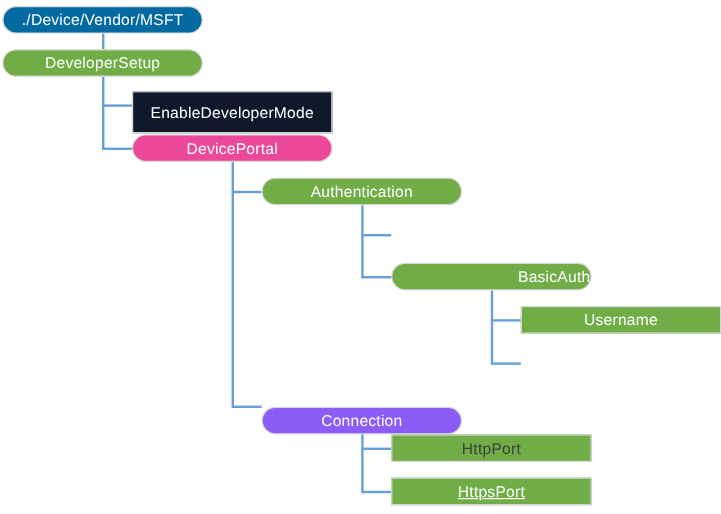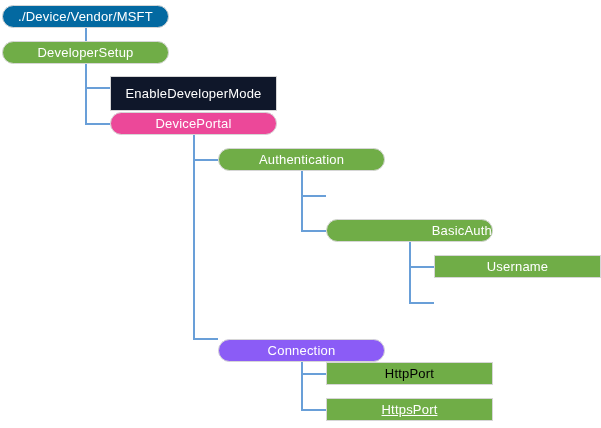--- a/index.html
+++ b/index.html
@@ -67,19 +67,19 @@
     </div>
     <div class="node pill" style="left: 326px; top: 219px; width: 167px; height: 23px; background: rgb(112, 173, 71); border-color: rgb(214, 214, 214); color: rgb(255, 255, 255); justify-content: flex-end;">
       <span>BasicAuth</span>
     </div>
     <div class="node rect" style="left: 434px; top: 255px; width: 167px; height: 23px; background: rgb(112, 173, 71); border-color: rgb(214, 214, 214); color: rgb(255, 255, 255); text-align: right;">
       <span>Username</span>
     </div>
     <div class="node pill" style="left: 218px; top: 327px; width: 167px; height: 23px; background: #8b5cf6; border-color: rgb(214, 214, 214); color: rgb(255, 255, 255); margin-top: 12px;">
       <span>Connection</span>
     </div>
-    <div class="node rect" style="left: 326px; top: 362px; width: 167px; height: 23px; background: rgb(112, 173, 71); border-color: rgb(214, 214, 214); color: #000000;">
+    <div class="node rect" style="left: 326px; top: 362px; width: 167px; height: 23px; background: rgb(112, 173, 71); border-color: rgb(214, 214, 214); color: #404040;">
       <span>HttpPort</span>
     </div>
     <div class="node rect" style="left: 326px; top: 398px; width: 167px; height: 23px; background: rgb(112, 173, 71); border-color: rgb(214, 214, 214); color: rgb(255, 255, 255); text-decoration: underline;">
       <span>HttpsPort</span>
     </div>
   </div>
 
 </body></html>

